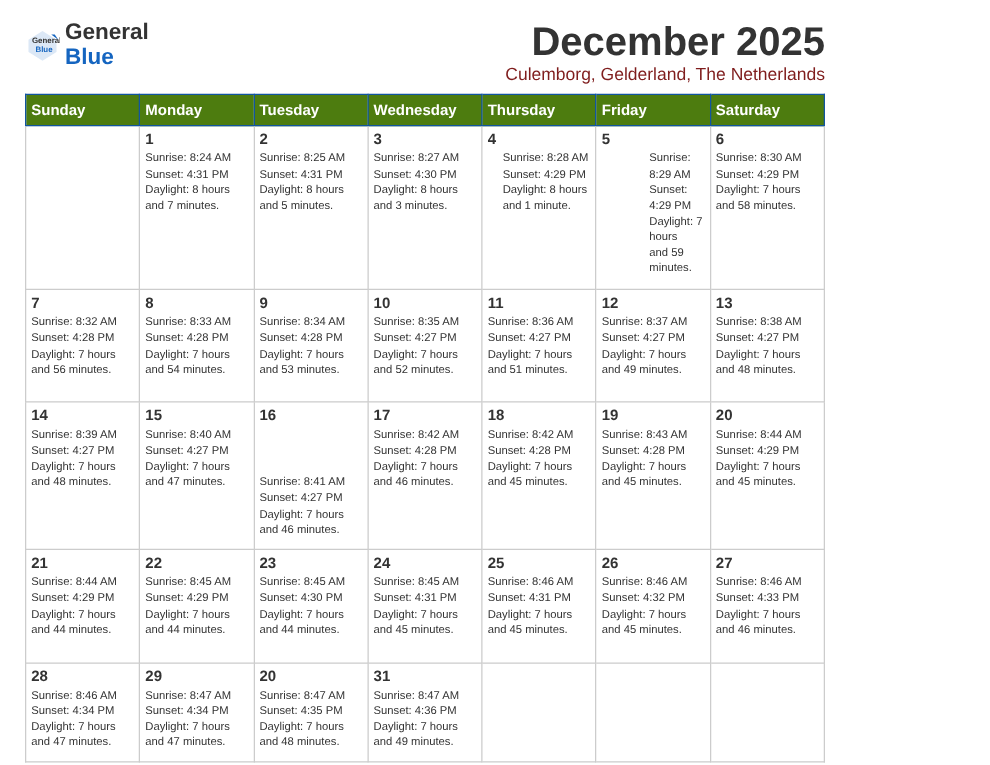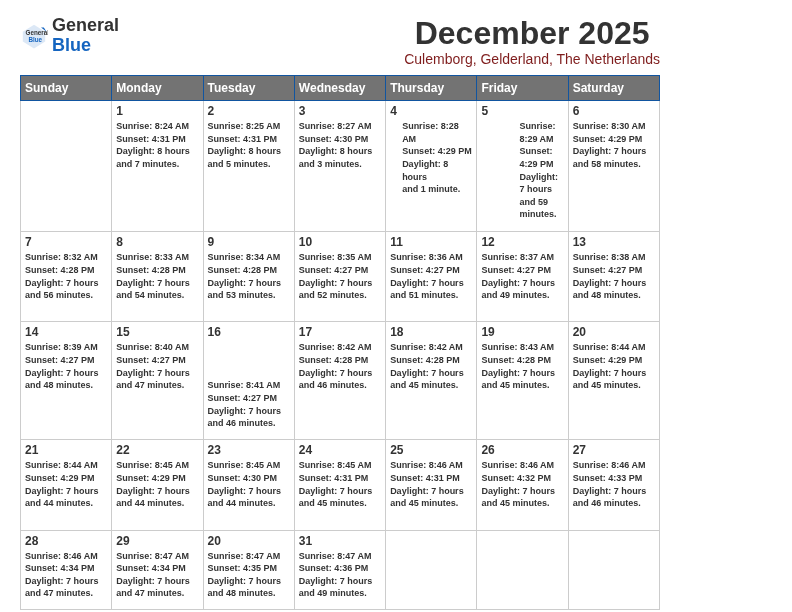--- a/index.html
+++ b/index.html
@@ -33,41 +33,41 @@
       font-weight: bold;
       line-height: 1.1;
     }
     .logo-general { color: #333; }
     .logo-blue { color: #1565c0; }
     .logo-icon {
       width: 28px;
       height: 28px;
     }
     .title-block {
-      text-align: center;
+      text-align: right;
     }
     .month-title {
       font-size: 32px;
       font-weight: bold;
       color: #333;
       line-height: 1.1;
     }
     .subtitle {
       font-size: 14px;
       color: #7f1d1d;
     }
     .calendar {
       flex: 1;
       border: 1px solid #ccc;
       border-collapse: collapse;
       width: 100%;
       table-layout: fixed;
     }
     .calendar th {
-      background-color: #737373;
+      background-color: #4d7c0f;
       color: #fff;
       font-size: 12px;
       font-weight: bold;
       padding: 5px 4px;
       text-align: left;
       border: 1px solid #1155a0;
     }
     .calendar td {
       border: 1px solid #ccc;
       vertical-align: top;
@@ -79,21 +79,20 @@
     .day-number {
       font-size: 12px;
       font-weight: bold;
       display: block;
       margin-bottom: 2px;
     }
     .day-info {
       font-size: 9px;
       line-height: 1.4;
       color: #333;
-      font-weight: bold;
     }
     .empty-cell {
       background: #fff;
     }
     .last-row td {
       height: 75px;
     }
   </style>
 </head>
 <body>

